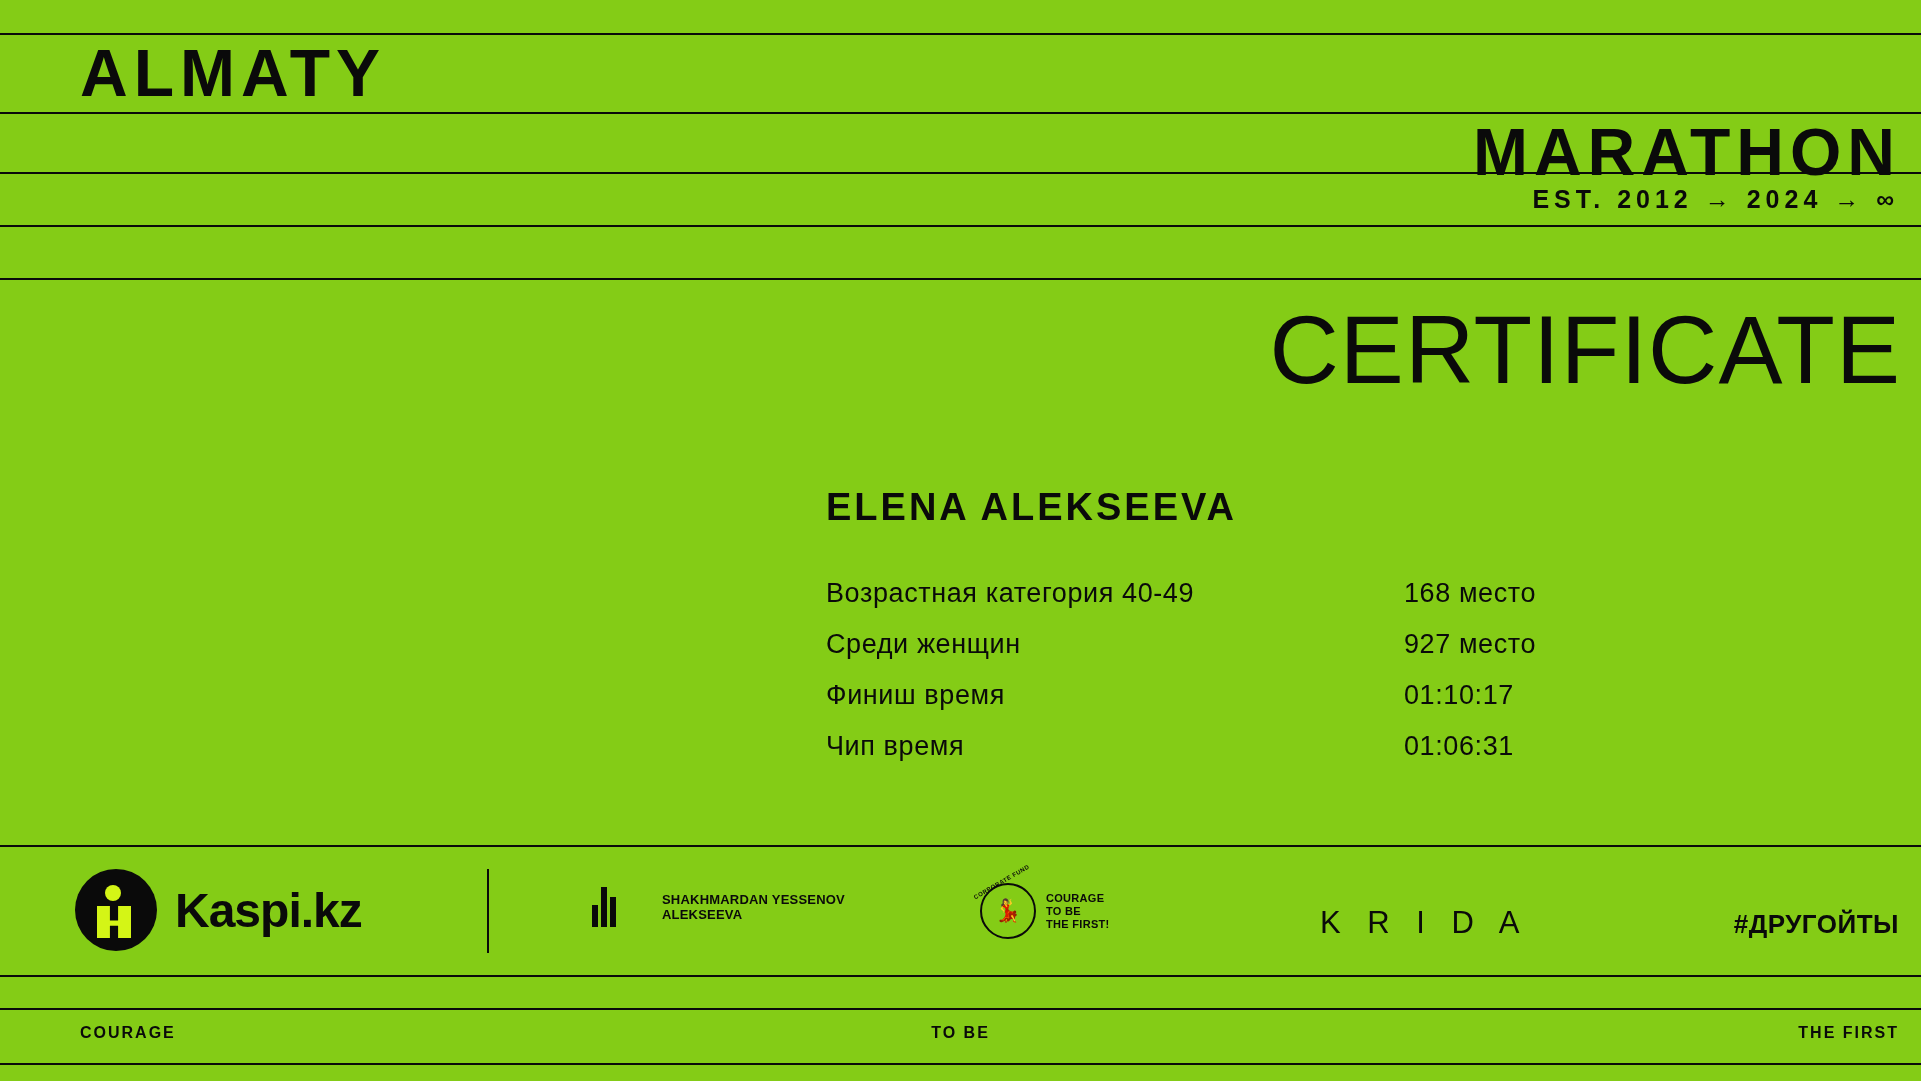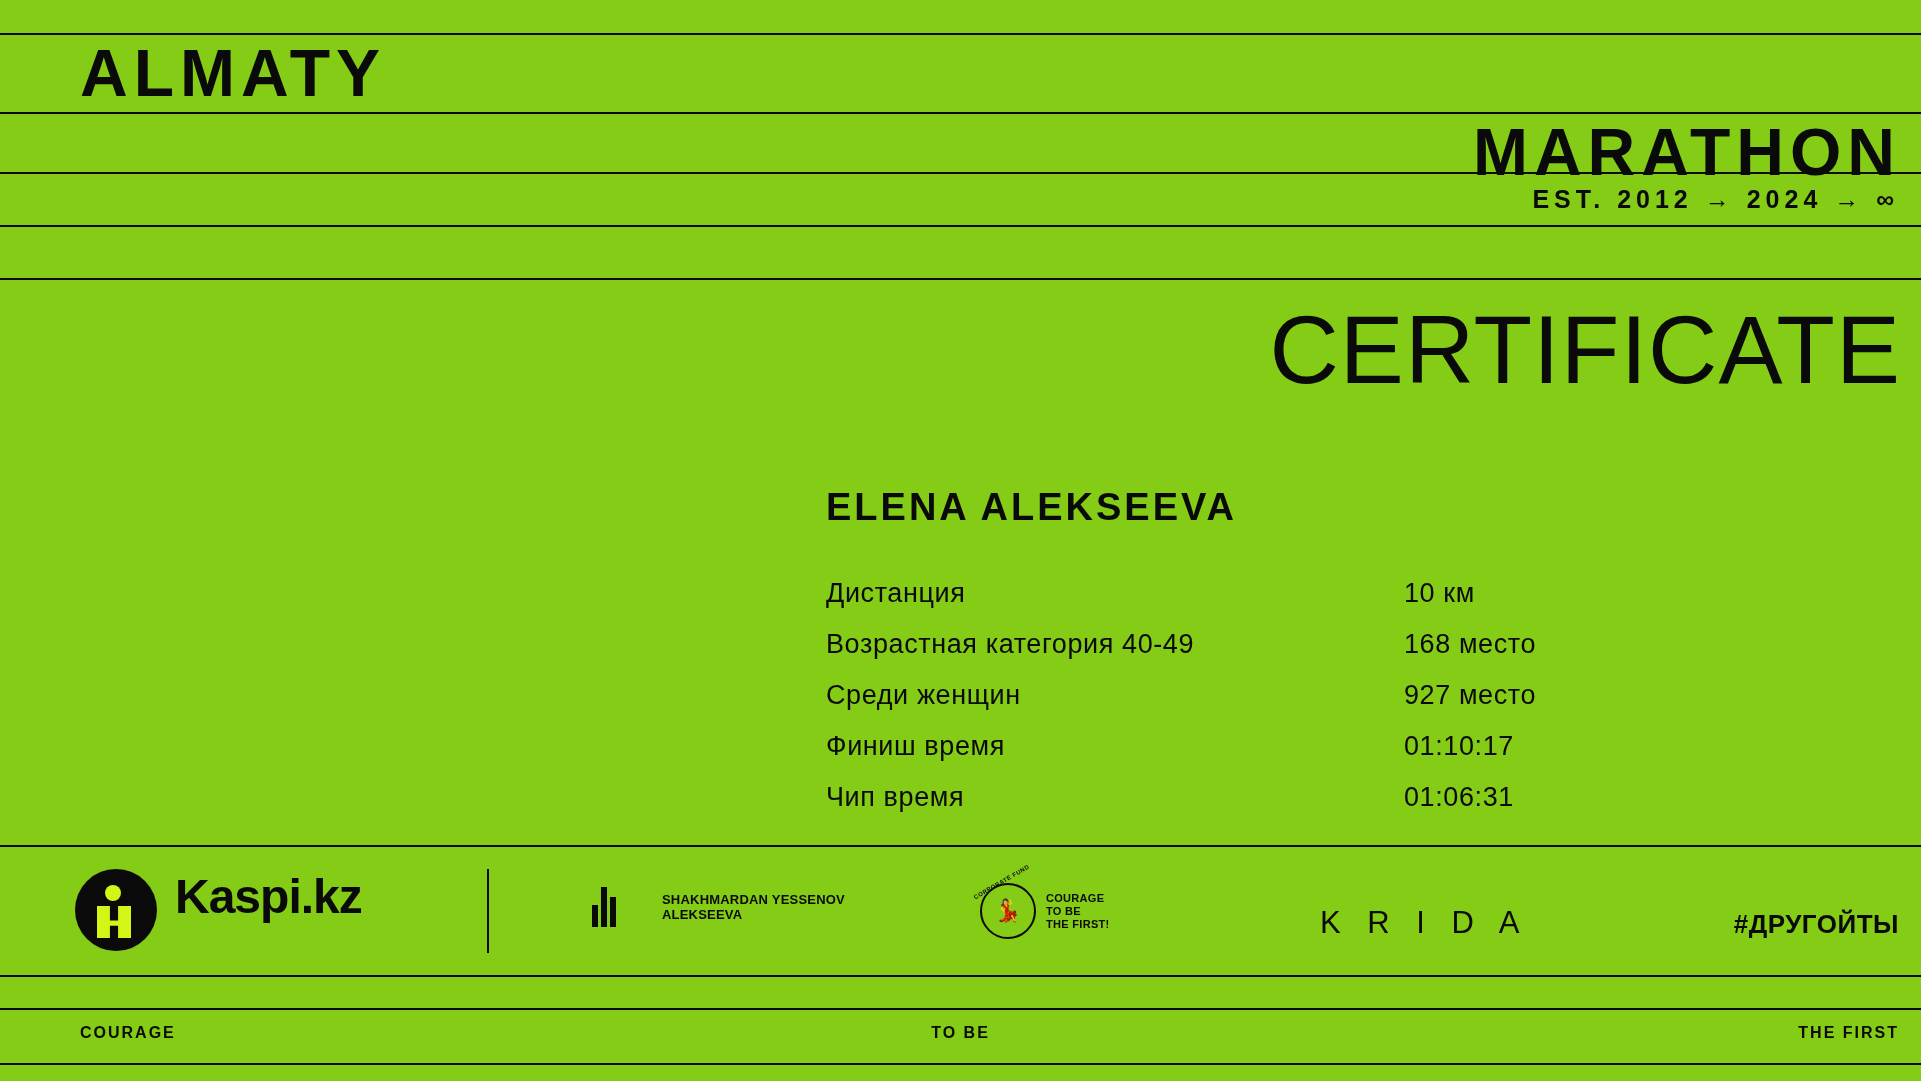--- a/index.html
+++ b/index.html
@@ -124,21 +124,21 @@
     width: 100%;
     height: 130px;
     display: flex;
     align-items: center;
   }
   .sponsor-kaspi {
     position: absolute;
     left: 75px;
     top: 24px;
     display: flex;
-    align-items: flex-start;
+    align-items: center;
   }
   .kaspi-mark {
     width: 82px;
     height: 82px;
     border-radius: 50%;
     background: #0a0a0a;
     position: relative;
     margin-right: 18px;
   }
   .kaspi-mark::before {
@@ -314,24 +314,20 @@
   <div class="masthead">
     <div class="word-almaty">ALMATY</div>
     <div class="word-marathon">MARATHON</div>
     <div class="est-line">EST. 2012 → 2024 → ∞</div>
   </div>
 
   <div class="title-certificate">CERTIFICATE</div>
   <div class="runner-name">ELENA ALEKSEEVA</div>
 
   <div class="results">
-    <div class="result-row">
-      <div class="result-label">Дистанция</div>
-      <div class="result-value">10 км</div>
-    </div>
     <div class="result-row">
       <div class="result-label">Возрастная категория 40-49</div>
       <div class="result-value">168 место</div>
     </div>
     <div class="result-row">
       <div class="result-label">Среди женщин</div>
       <div class="result-value">927 место</div>
     </div>
     <div class="result-row">
       <div class="result-label">Финиш время</div>

